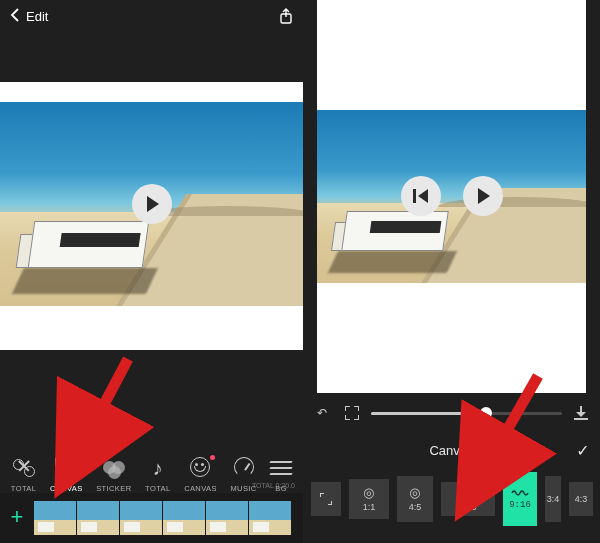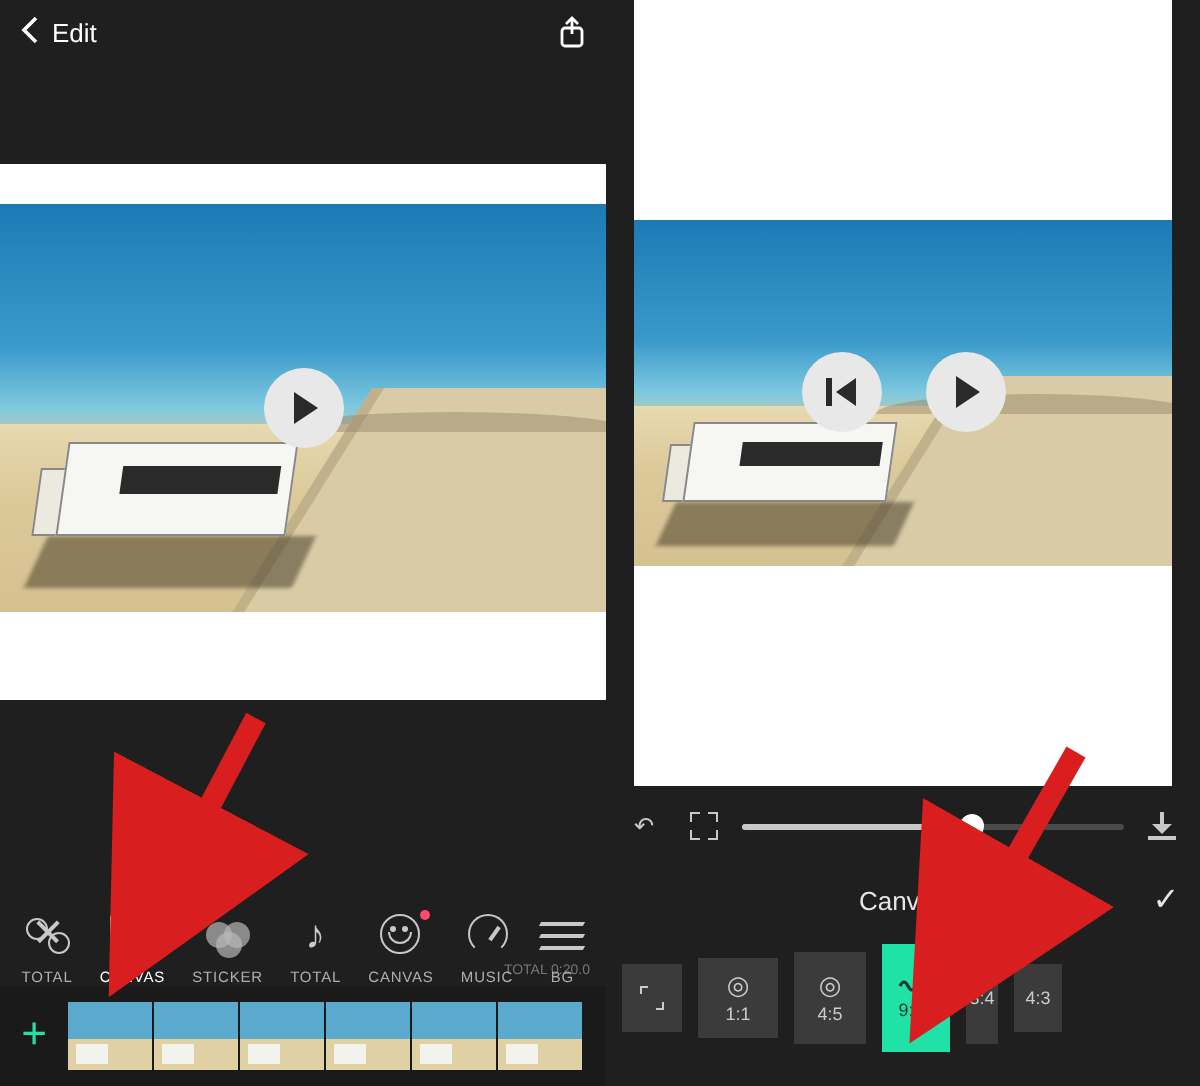--- a/index.html
+++ b/index.html
@@ -102,21 +102,21 @@
   .dl-i::before{content:"";position:absolute;left:6px;top:0;width:2px;height:9px;background:#c8c8c8;}
   .dl-i::after{content:"";position:absolute;left:2px;top:6px;width:0;height:0;border-left:5px solid transparent;border-right:5px solid transparent;border-top:5px solid #c8c8c8;}
   .dl-i .u{position:absolute;left:0;bottom:0;width:14px;height:2px;background:#c8c8c8;}
 
   .r-title-row{position:absolute;left:0;right:0;bottom:78px;height:30px;display:flex;align-items:center;color:#e6e6e6;font-size:13px;}
   .r-title-row .t{flex:1;text-align:center;}
   .check{width:34px;text-align:center;font-size:16px;}
 
   .r-ratios{position:absolute;left:0;right:0;bottom:14px;height:60px;display:flex;align-items:center;gap:8px;padding:0 8px;overflow:hidden;}
   .ratio{background:#3b3b3b;display:flex;flex-direction:column;align-items:center;justify-content:center;color:#ccc;font-size:9px;gap:3px;flex:0 0 auto;}
-  .ratio.sel{background:#21e2a6;color:#1a3a30;}
+  .ratio.sel{background:#21e2a6;color:#1a3a30;font-family:Liberation Mono, monospace;}
   .ratio .lbl{font-size:9px;}
   .ratio .ic{font-size:13px;line-height:1;}
   .r-free{width:30px;height:34px;}
   .r-1-1{width:40px;height:40px;}
   .r-4-5{width:36px;height:46px;}
   .r-16-9{width:54px;height:34px;}
   .r-9-16{width:34px;height:54px;}
   .r-3-4{width:16px;height:46px;}
   .r-4-3{width:24px;height:34px;}
   .expand-i{width:12px;height:12px;position:relative;}
@@ -294,20 +294,24 @@
             <span class="br"></span>
           </div>
       </div>
       <div class="ratio r-1-1">
         <span class="ic">◎</span>
         <span class="lbl">1:1</span>
       </div>
       <div class="ratio r-4-5">
         <span class="ic">◎</span>
         <span class="lbl">4:5</span>
+      </div>
+      <div class="ratio r-16-9">
+        <span class="ic">▭</span>
+        <span class="lbl">16:9</span>
       </div>
       <div class="ratio r-9-16 sel">
         <svg class="squig" viewBox="0 0 18 8">
             <path d="M1 4 Q3 0 5 4 T9 4 T13 4 T17 4"></path>
           </svg>
         <span class="lbl">9:16</span>
       </div>
       <div class="ratio r-3-4">
         <span class="lbl">3:4</span>
       </div>

